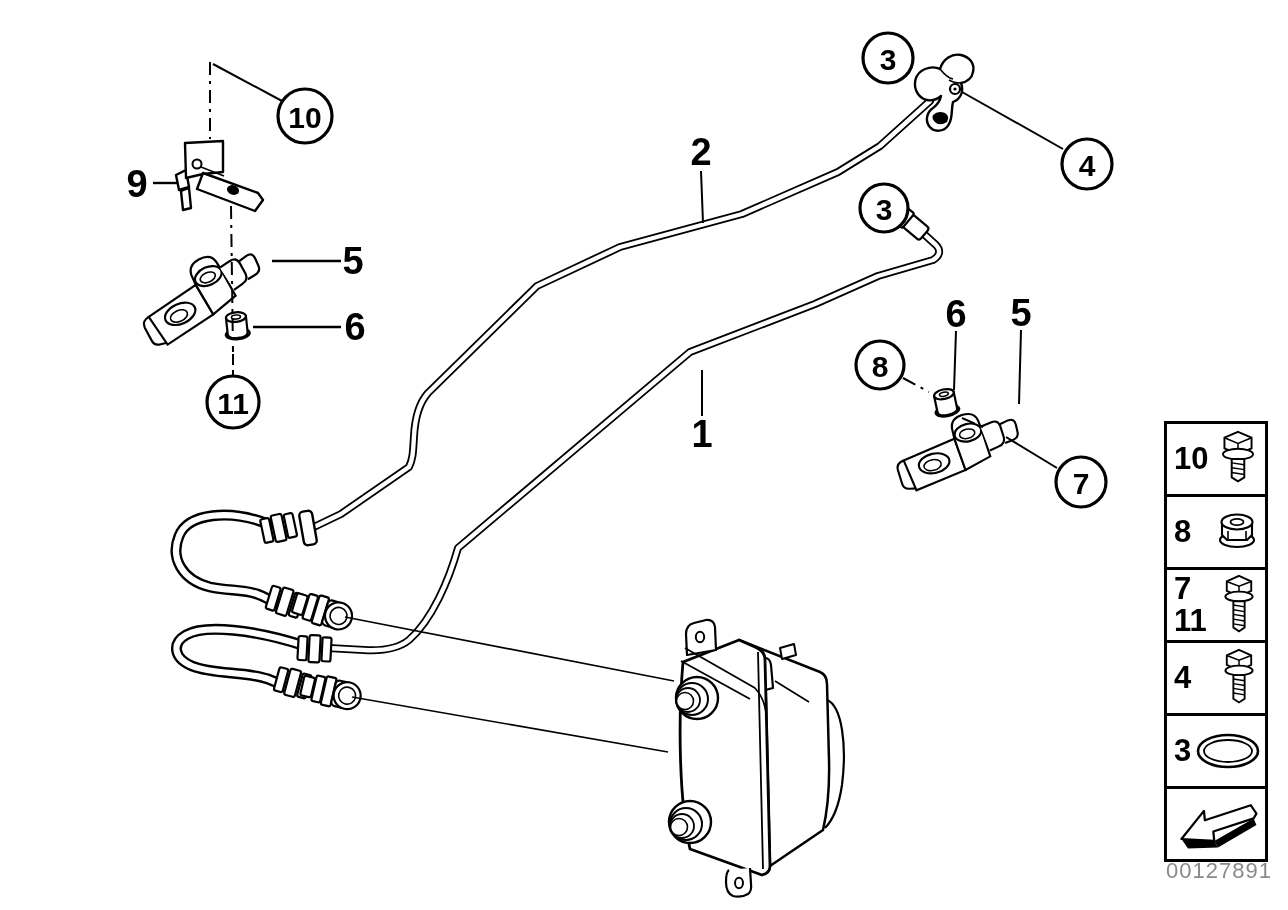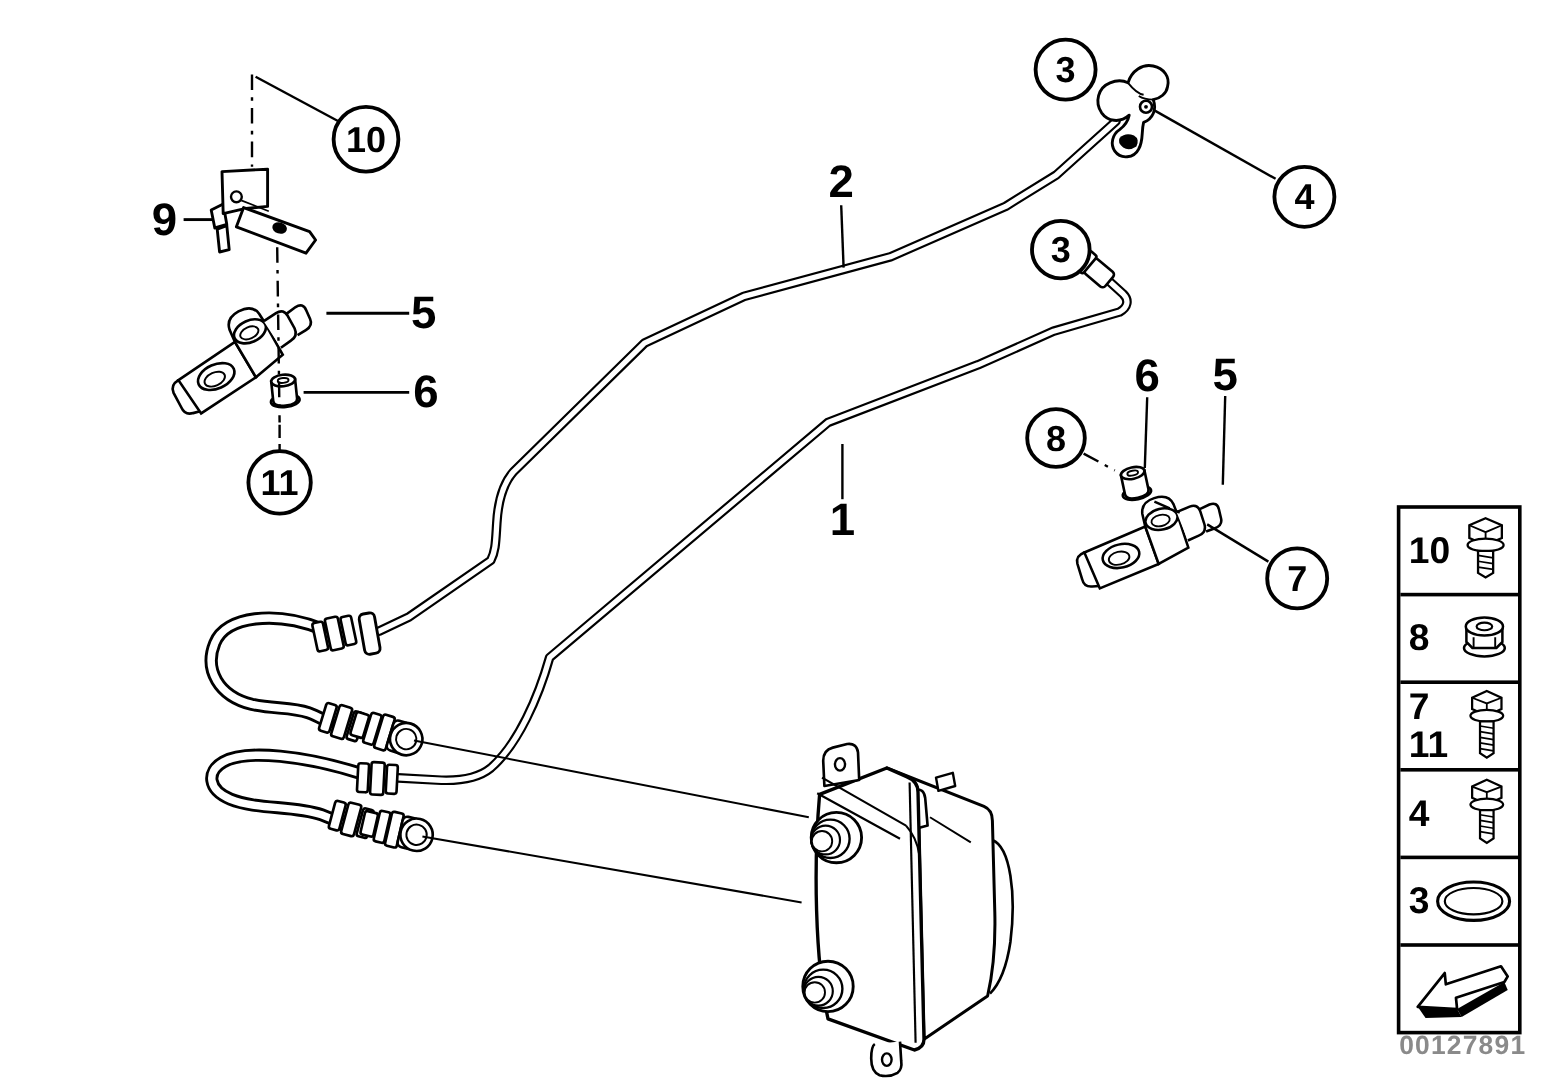--- a/index.html
+++ b/index.html
@@ -7,21 +7,21 @@
          font-family:"Liberation Sans",sans-serif;}
   .stage svg text{font-family:"Liberation Sans",sans-serif;font-weight:bold;fill:#000;}
   .legend{position:absolute;left:1164px;top:421px;width:98px;border:3px solid #000;background:#fff;}
   .legend-row{display:flex;align-items:center;justify-content:space-between;
               padding:2px 4px 2px 7px;height:66px;border-top:3px solid #000;}
   .legend-row:first-child{border-top:none;}
   .legend-nums{display:flex;flex-direction:column;line-height:1.02;
                font-size:31px;font-weight:bold;color:#000;}
   .legend-icon{flex:0 0 auto;}
   .image-number{position:absolute;left:1166px;top:858px;width:110px;
-                font-size:22px;letter-spacing:1px;color:#8a8a8a;font-weight:700;}
+                font-size:22px;letter-spacing:1px;color:#8a8a8a;font-weight:400;}
 </style>
 </head>
 <body>
 
 <div class="stage">
 
   <svg width="1288" height="910" viewBox="0 0 1288 910">
     <defs>
       <g id="crimp" fill="#fff" stroke="#000" stroke-width="2.2">
         <rect x="-21" y="-12" width="9" height="24" rx="2"></rect>

